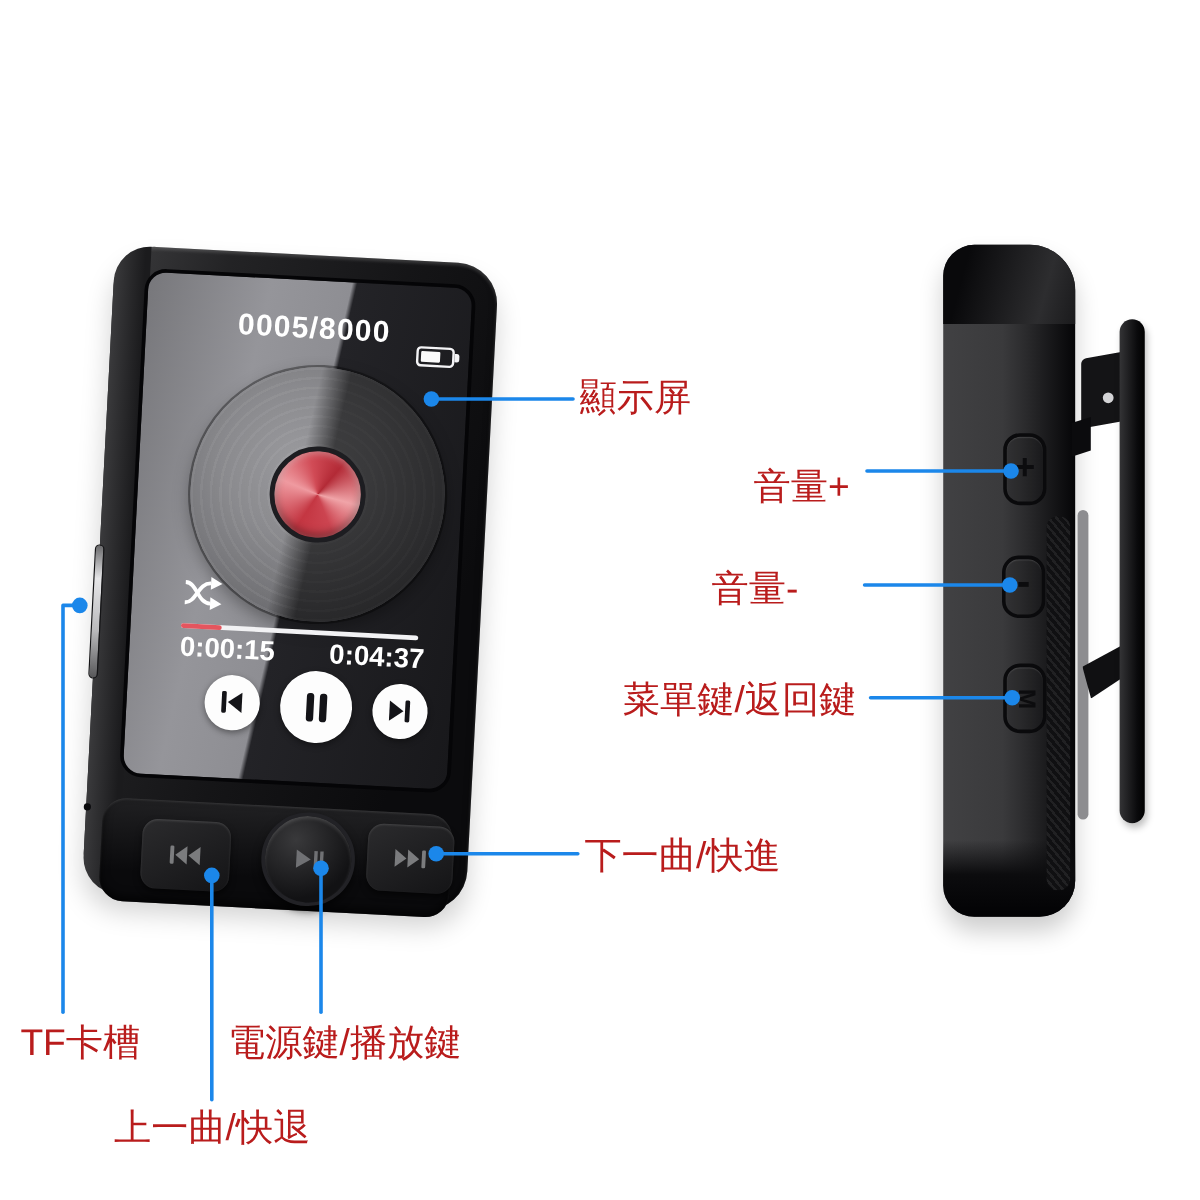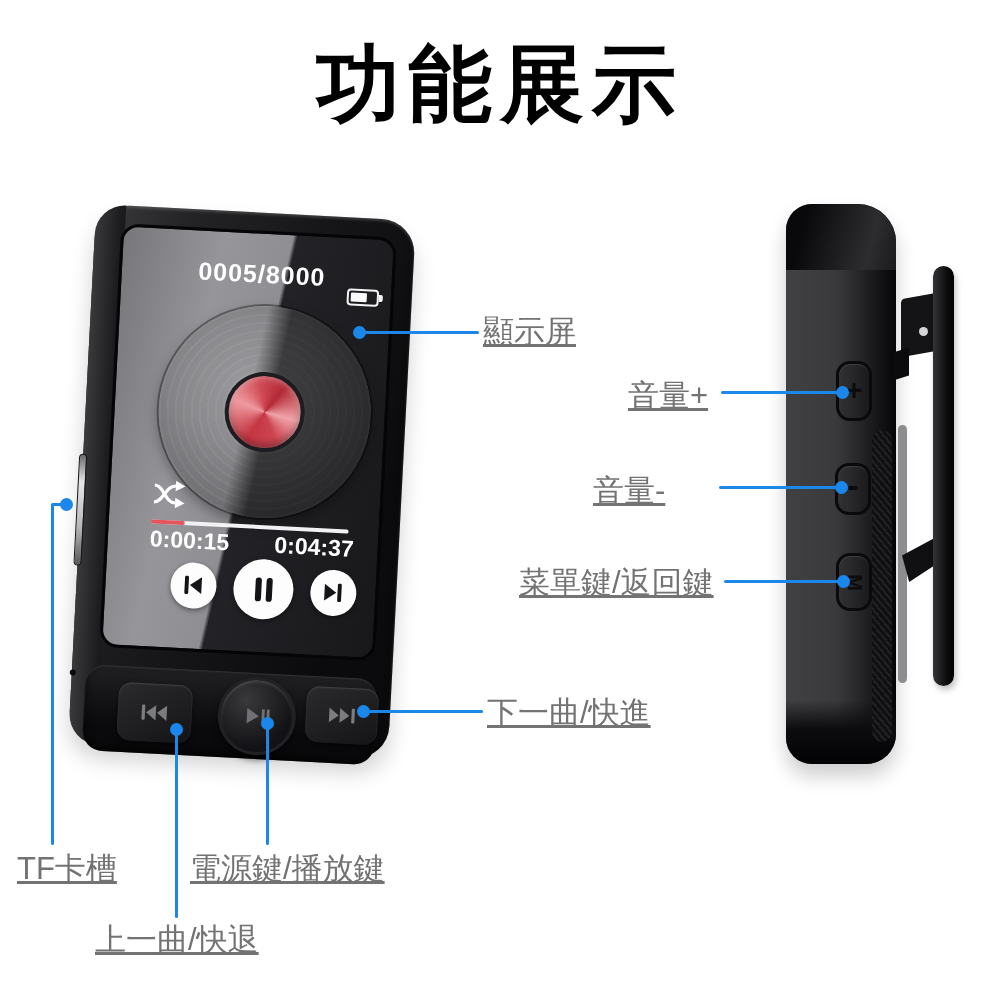--- a/index.html
+++ b/index.html
@@ -134,30 +134,30 @@
   .clip-bar{position:absolute;left:933px;top:266px;width:21px;height:420px;border-radius:11px;
     background:linear-gradient(90deg,#343436,#0a0a0c 70%,#000);box-shadow:2px 4px 6px rgba(0,0,0,.25);}
   .clip-spring{position:absolute;left:901px;top:296px;width:36px;height:58px;border-radius:4px;
     background:#141416;transform:skewY(-10deg);}
   .clip-pin{position:absolute;left:919px;top:327px;width:9px;height:9px;border-radius:50%;background:#d4d4d6;}
   .clip-tab{position:absolute;left:893px;top:350px;width:16px;height:28px;background:#0b0b0d;transform:skewY(-18deg);}
   .clip-bottom{position:absolute;left:902px;top:534px;width:40px;height:48px;background:#101012;
     clip-path:polygon(0 45%,100% 0,100% 55%,18% 100%);}
 
   
-  .ann-label{position:absolute;color:#737373;font-size:31px;font-weight:500;line-height:1.15;white-space:nowrap;text-decoration:underline;}
+  .ann-label{position:absolute;color:#b91c1c;font-size:31px;font-weight:500;line-height:1.15;white-space:nowrap;}
   .hline{position:absolute;height:3px;background:var(--accent);border-radius:2px;}
   .vline{position:absolute;width:3px;background:var(--accent);border-radius:2px;}
   .dot{position:absolute;width:13px;height:13px;border-radius:50%;background:var(--accent);}
 
   .lbl-display{left:483px;top:314px;}
   .ln-display{left:360px;top:331px;width:119px;}
   .dot-display{left:353px;top:326px;}
 
-  .lbl-volume-up{left:628px;top:378px;}
+  .lbl-volume-up{left:628px;top:388px;}
   .ln-volume-up{left:721px;top:391px;width:121px;}
   .dot-volume-up{left:836px;top:386px;}
 
   .lbl-volume-down{left:593px;top:473px;}
   .ln-volume-down{left:719px;top:486px;width:122px;}
   .dot-volume-down{left:835px;top:481px;}
 
   .lbl-menu{left:519px;top:565px;}
   .ln-menu{left:724px;top:580px;width:119px;}
   .dot-menu{left:837px;top:575px;}
@@ -177,21 +177,20 @@
 
   .lbl-prev{left:95px;top:922px;}
   .ln-prev{left:175px;top:730px;height:188px;}
   .dot-prev{left:170px;top:723px;}
 </style>
 </head>
 <body>
 
 <div class="canvas">
 
-  <div class="page-title">功能展示</div>
 
   <div class="device-front">
     <div class="tf-slot"></div>
     <div class="mic-hole"></div>
 
     <div class="screen">
       <div class="track-counter">0005/8000</div>
 
       <div class="battery">
           <div class="fill"></div>

